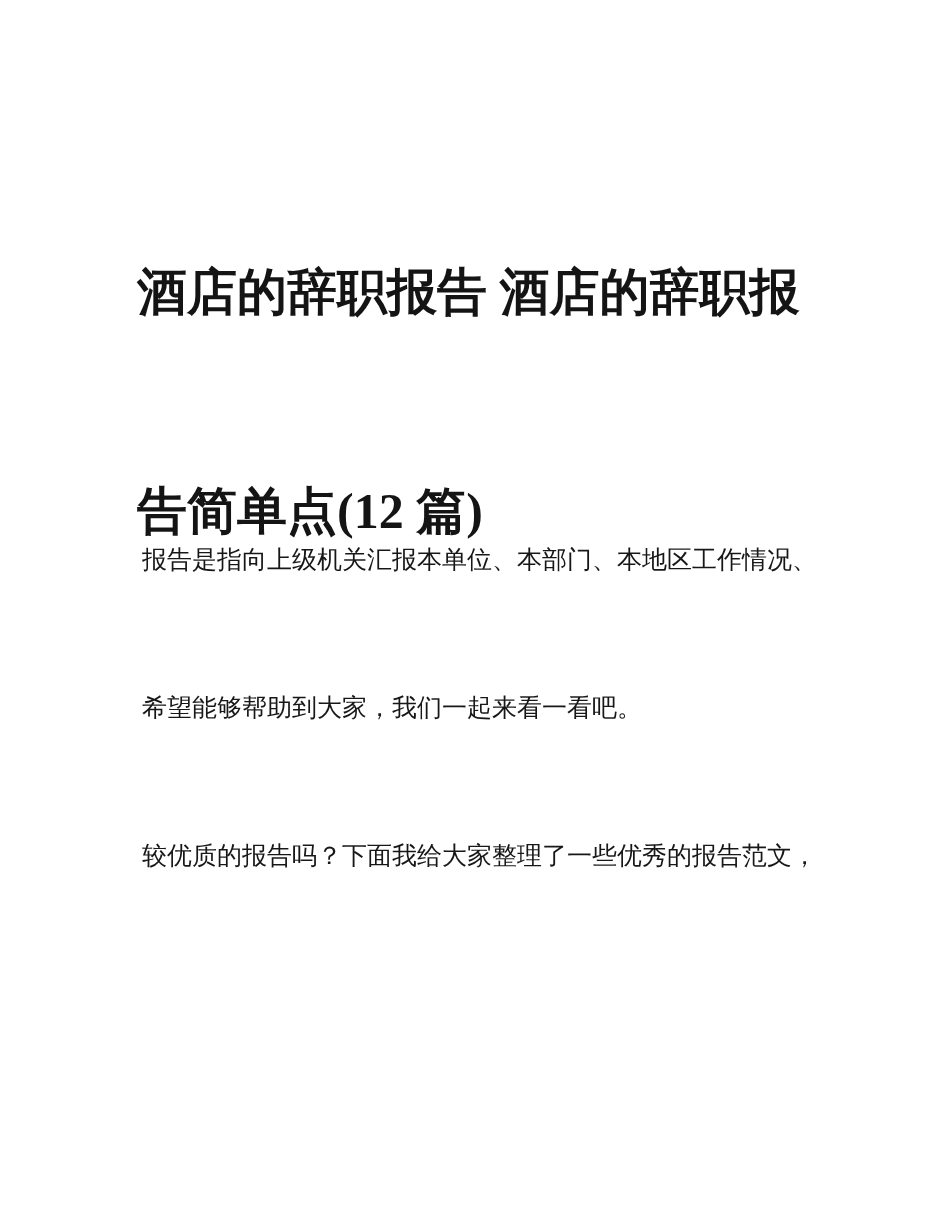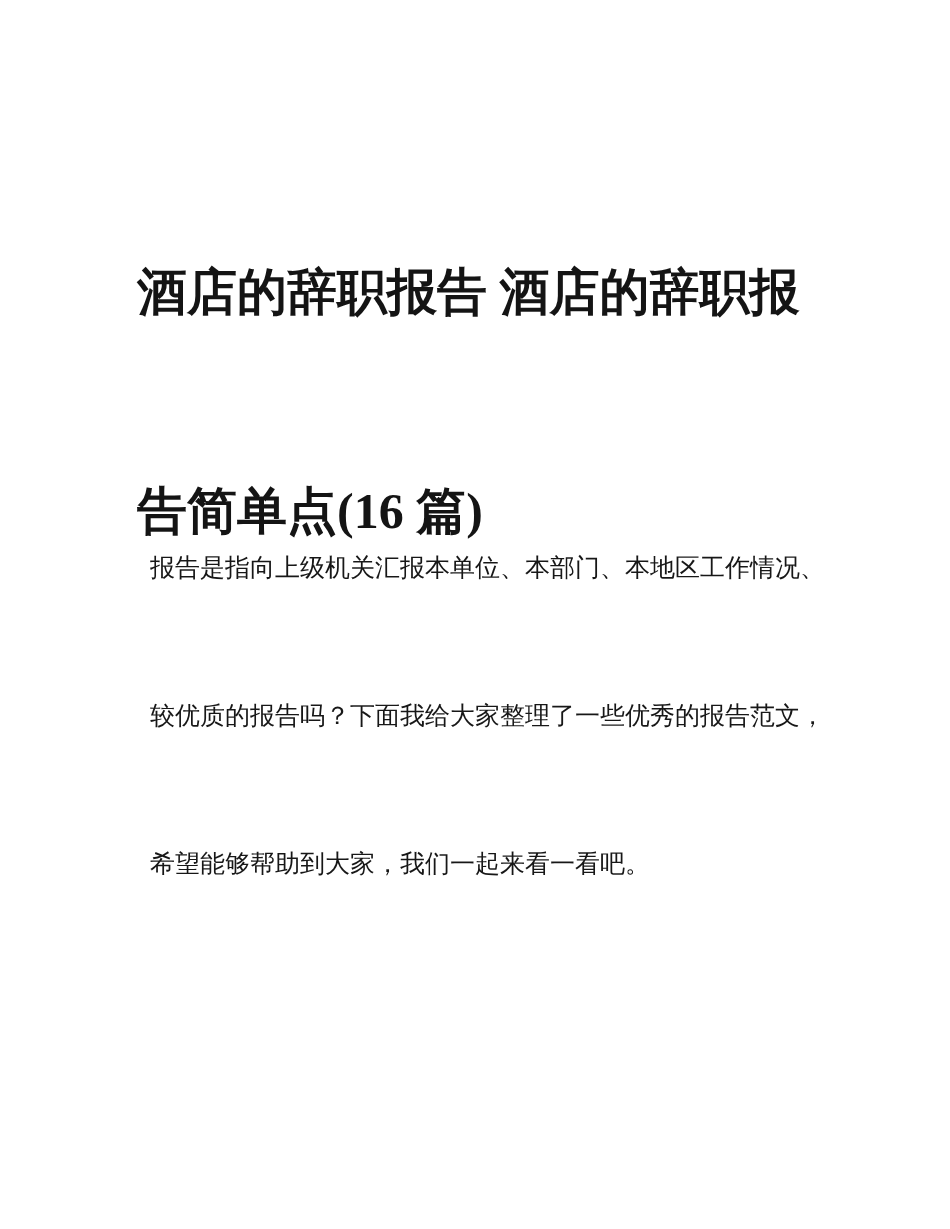--- a/index.html
+++ b/index.html
@@ -34,43 +34,43 @@
     position: absolute;
     left: 138px;
     top: 285px;
     color: #171717;
     font-size: 25px;
     font-weight: 400;
     line-height: 49.3px;
     white-space: pre;
   }
   .doc-body .para {
-    margin: 12px;
+    margin: 4px;
     padding: 0;
   }
   .line {
     white-space: pre;
   }
 </style>
 </head>
 <body>
 
 <div class="page">
 
   <div class="doc-title">
     <div class="line">酒店的辞职报告 酒店的辞职报</div>
-    <div class="line">告简单点(16 篇)</div>
+    <div class="line">告简单点(12 篇)</div>
   </div>
 
   <div class="doc-body">
 
     <div class="para">
       <div class="line">报告是指向上级机关汇报本单位、本部门、本地区工作情况、</div>
+      <div class="line">希望能够帮助到大家，我们一起来看一看吧。</div>
       <div class="line">较优质的报告吗？下面我给大家整理了一些优秀的报告范文，</div>
-      <div class="line">希望能够帮助到大家，我们一起来看一看吧。</div>
     </div>
 
     
 
     
 
     
 
   </div>
 

